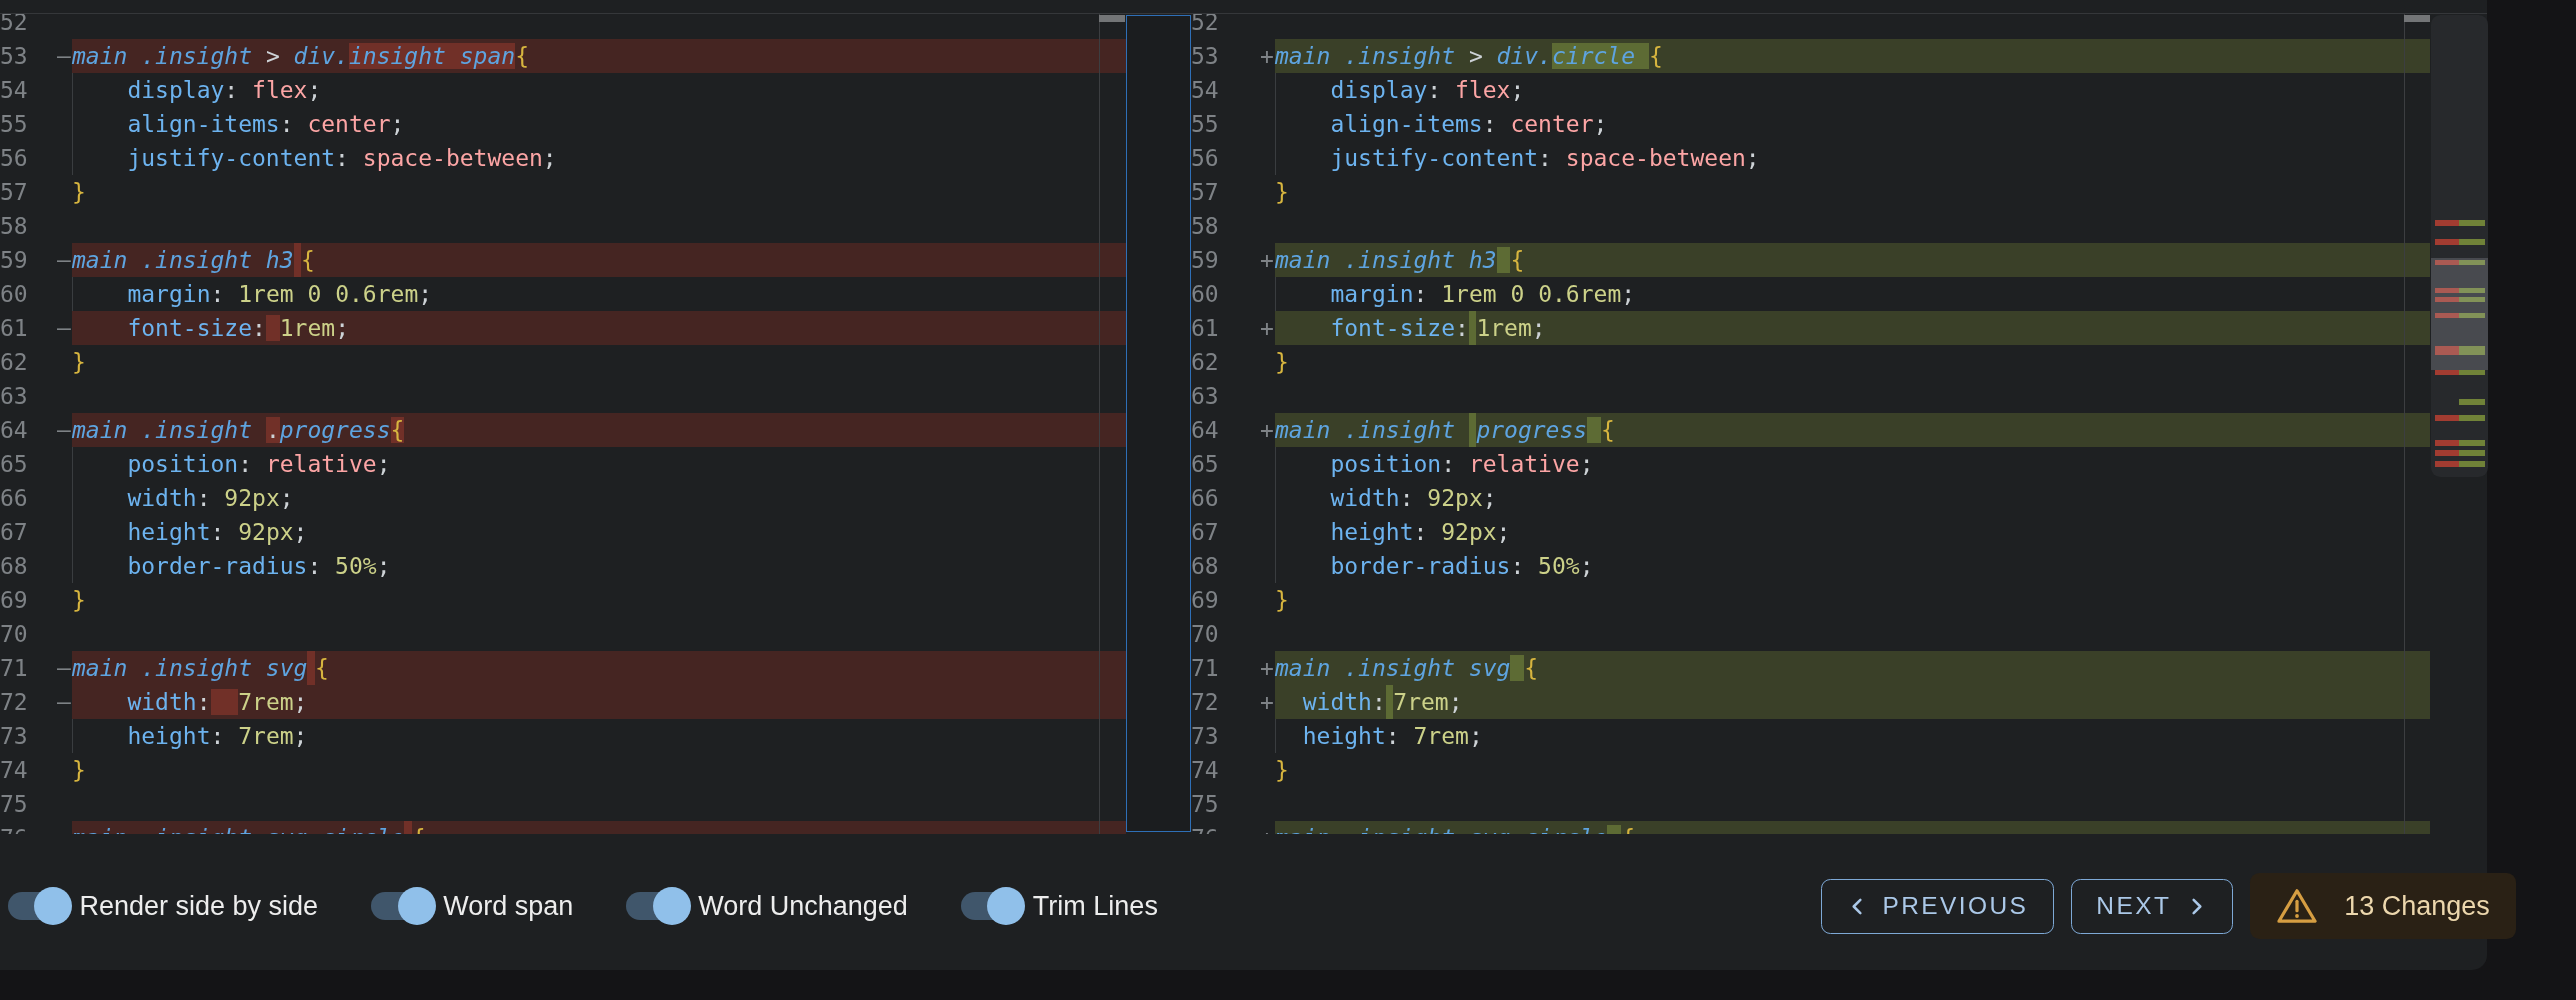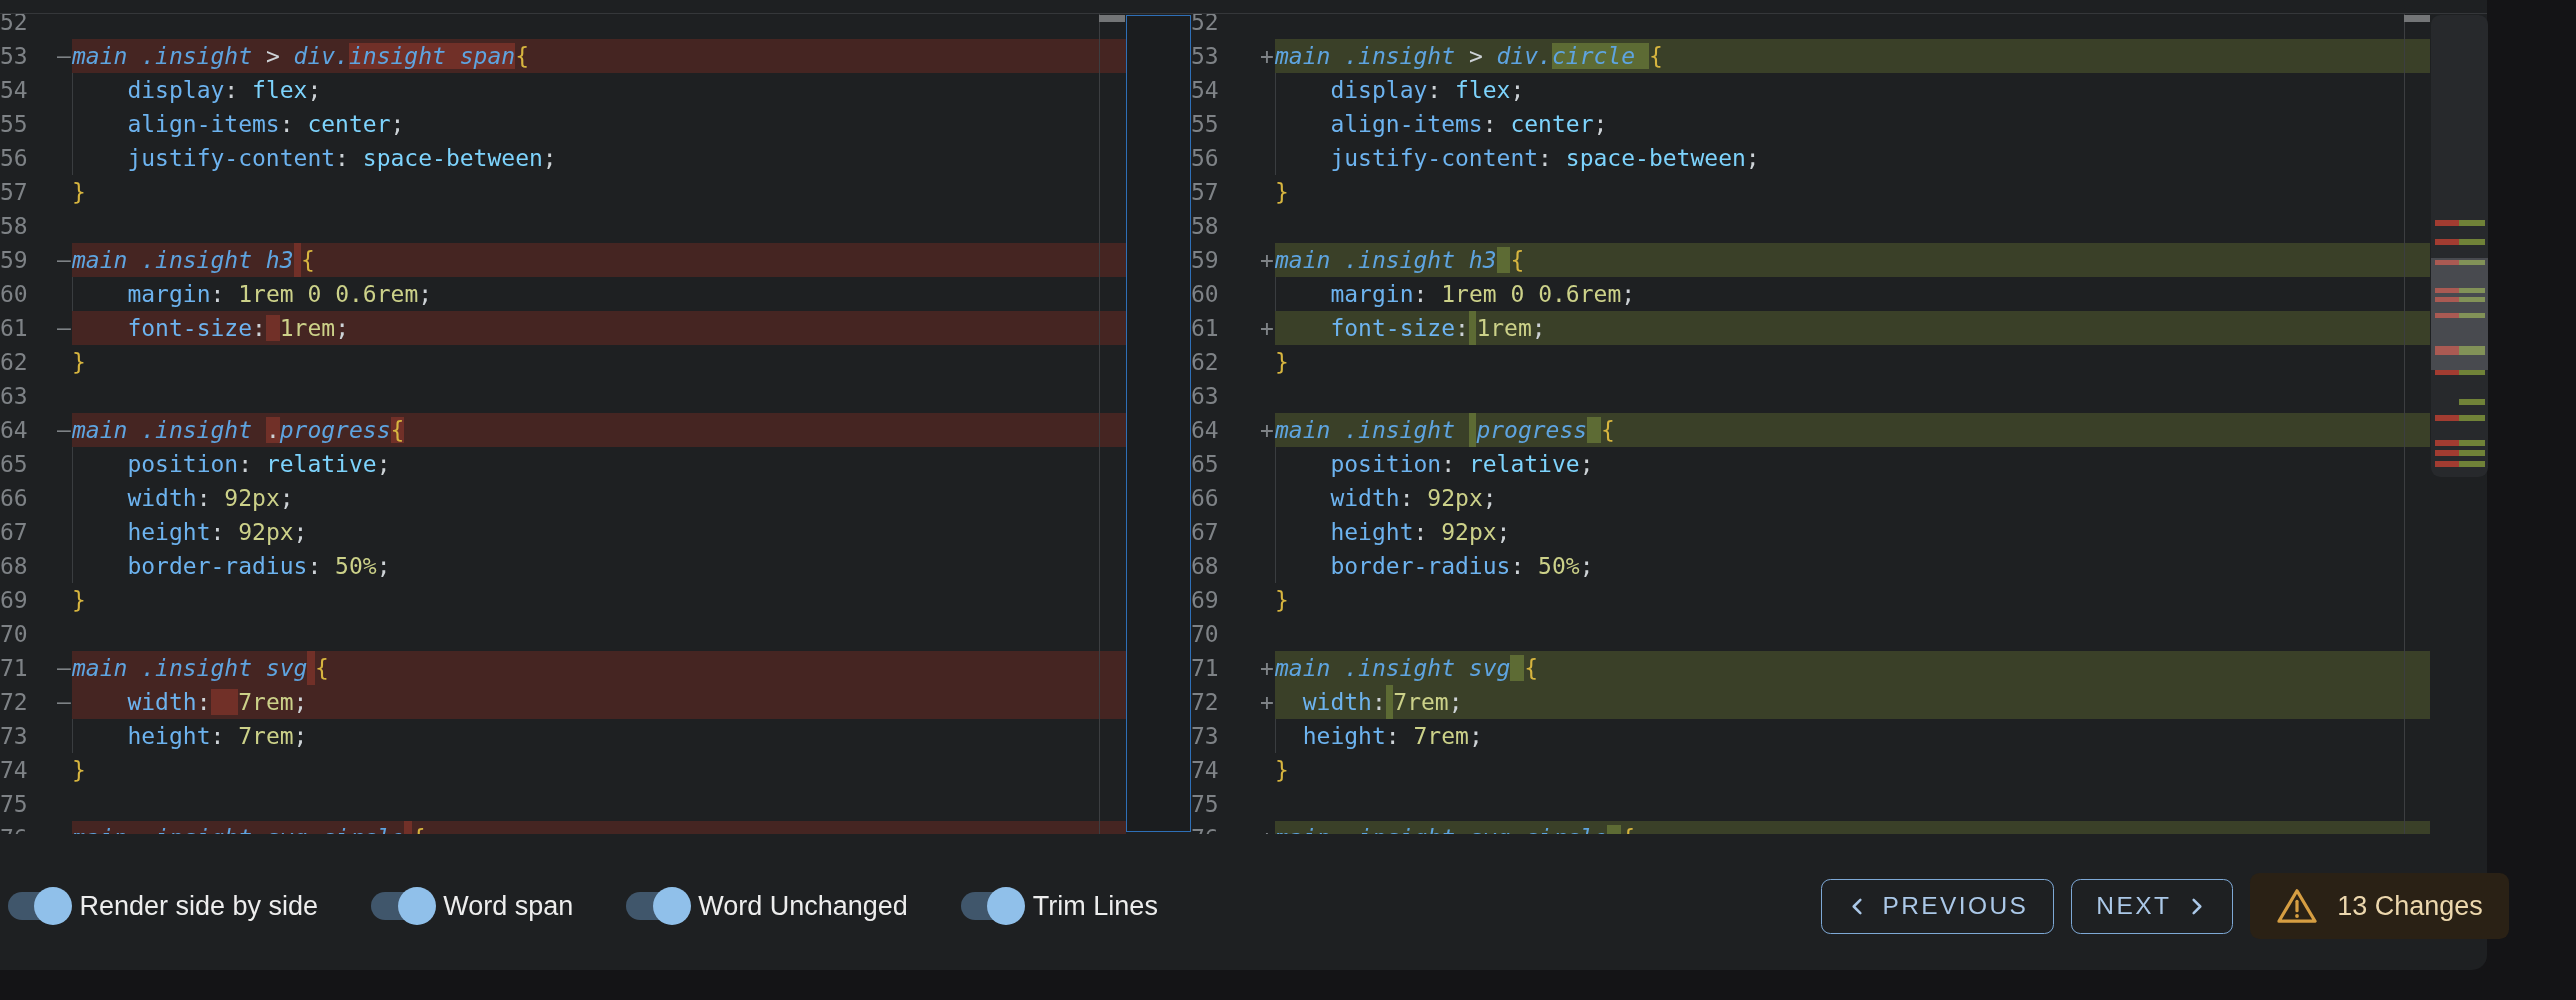--- a/index.html
+++ b/index.html
@@ -18,21 +18,21 @@
   .num{flex:none;text-align:left;color:#7e8286;font:23px/34px "DejaVu Sans Mono",monospace;}
   .pane-left .num{width:57px;}
   .pane-right .num{width:69px;}
   .sgn{flex:none;width:15px;color:#7e8286;font:23px/34px "DejaVu Sans Mono",monospace;}
   .cnt{flex:auto;position:relative;white-space:pre;font:23px/34px "DejaVu Sans Mono",monospace;color:#cdd2d6;}
   .pane-right .cnt{margin-right:57px;}
   .row.removed .cnt{background:#452522;}
   .row.added   .cnt{background:#3a4028;}
   .row.guided .cnt::before{content:"";position:absolute;left:0;top:0;bottom:0;width:0.9px;background:#3a3d40;}
   .tk-sel{color:#5ea4e0;font-style:italic;} .tk-pr{color:#6db3ef;} .tk-pu{color:#cdd2d6;}
-  .tk-vl{color:#7dd3fc;} .tk-nm{color:#ccd189;} .tk-br{color:#d7b53f;} .tk-ws{color:#cdd2d6;}
+  .tk-vl{color:#fca5a5;} .tk-nm{color:#ccd189;} .tk-br{color:#d7b53f;} .tk-ws{color:#cdd2d6;}
   .row.removed .hl{background:#713028;}
   .row.added   .hl{background:#5d6b34;}
   .mk{display:inline-block;height:34px;vertical-align:top;}
   .row.removed .mk{background:#713028;}
   .row.added   .mk{background:#5d6b34;}
 
   
   .rline{position:absolute;top:14px;height:820px;width:0.9px;background:#3c3e41;}
   .thumbtop{position:absolute;top:15px;width:26.4px;height:6.6px;background:#737577;}
   .sash{position:absolute;left:1126px;top:15px;width:65px;height:817px;box-sizing:border-box;
@@ -45,21 +45,21 @@
   
   .switchrow{position:absolute;left:7.5px;top:873px;height:66px;display:flex;align-items:center;gap:53px;}
   .tgl{display:flex;align-items:center;gap:15px;cursor:pointer;}
   .track{position:relative;width:57px;height:28px;border-radius:14px;background:#40566b;flex:none;}
   .knob{position:absolute;right:-7.5px;top:-4.7px;width:38px;height:38px;border-radius:50%;background:#90c0ea;}
   .tlabel{color:#ededed;font-size:27px;white-space:nowrap;}
   .navrow{position:absolute;left:1821px;top:873px;height:66px;display:flex;align-items:center;gap:17px;}
   .navbtn{display:flex;align-items:center;gap:15px;height:55px;padding:0 24.5px;box-sizing:border-box;
           background:transparent;border:1.9px solid #7ea9d6;border-radius:9.4px;color:#abc8e8;
           font-family:"Liberation Sans",sans-serif;font-size:24.5px;letter-spacing:2.4px;cursor:pointer;}
-  .badge{display:flex;align-items:center;gap:19px;height:66px;padding:0 26.4px;box-sizing:border-box;
+  .badge{display:flex;align-items:center;gap:26px;height:66px;padding:0 26.4px;box-sizing:border-box;
          background:#2a2115;border-radius:9.4px;color:#ecd7ad;font-size:27px;white-space:nowrap;}
 </style>
 </head>
 <body>
 
 <div class="stage">
   <div class="panel"></div>
   <div class="topline"></div>
 
   <div class="pane pane-left">

